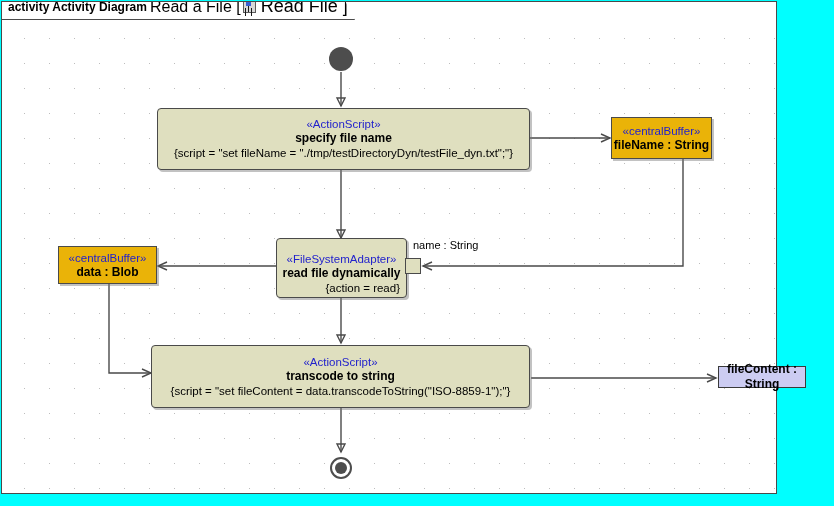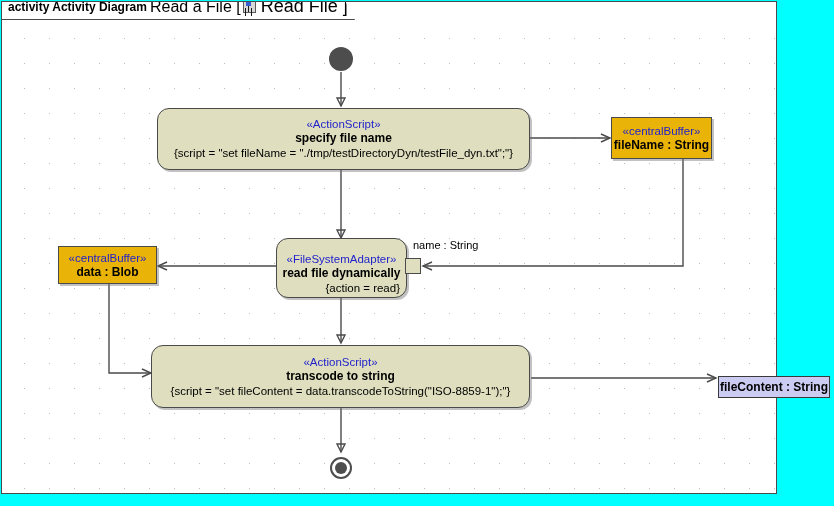--- a/index.html
+++ b/index.html
@@ -104,21 +104,21 @@
     box-shadow: -3px 4px 0 0 #1a1a1a, 3px 4px 0 0 #1a1a1a, -3px 2px 0 0 #1a1a1a, 3px 2px 0 0 #1a1a1a;
   }
   
   .node {
     position: absolute;
     box-sizing: border-box;
   }
   .action {
     background: #dfdfbf;
     border: 1px solid #4a4a4a;
-    border-radius: 12px;
+    border-radius: 4px;
     box-shadow: 2px 2px 0 rgba(120,120,120,0.45);
     display: flex;
     flex-direction: column;
     align-items: center;
     justify-content: center;
   }
   .stereo {
     color: #2222cc;
     font-size: 11.5px;
     line-height: 14px;
@@ -287,17 +287,17 @@
     <div class="final-inner" style="left:333px; top:460px;"></div>
 
     <div id="header">
       <span class="kw">activity Activity Diagram</span>
       <span class="ttl">Read a File [</span>
       <span class="hdr-icon"></span>
       <span class="bracket">Read File ]</span>
     </div>
   </div>
 
-  <div class="node objnode" style="left:718px; top:376px; width:112px; height:22px;">
+  <div class="node objnode" style="left:718px; top:366px; width:88px; height:22px;">
     <div class="nm">fileContent : String</div>
   </div>
 
 </div>
 
 </body></html>

